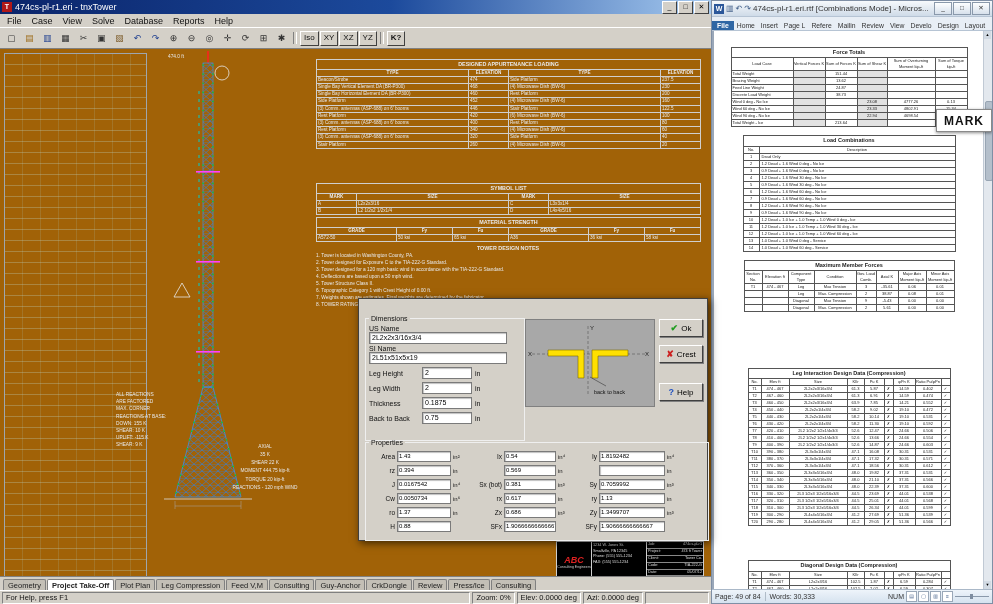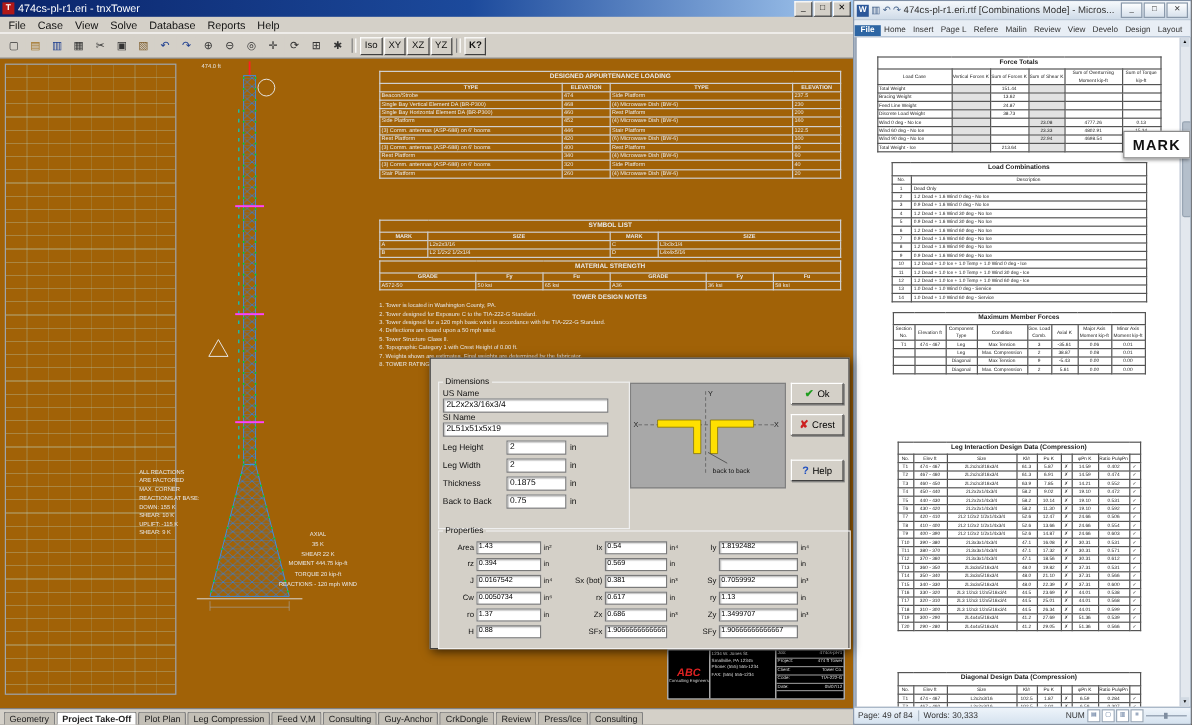--- a/index.html
+++ b/index.html
@@ -630,20 +630,27 @@
         <span class="tnx-tab">Leg Compression</span>
         <span class="tnx-tab">Feed V,M</span>
         <span class="tnx-tab">Consulting</span>
         <span class="tnx-tab">Guy-Anchor</span>
         <span class="tnx-tab">CrkDongle</span>
         <span class="tnx-tab">Review</span>
         <span class="tnx-tab">Press/Ice</span>
         <span class="tnx-tab">Consulting</span>
       </div>
 
+    <div class="tnx-status">
+      <span class="status-panel status-help">For Help, press F1</span>
+      <span class="status-panel">Zoom: 0%</span>
+      <span class="status-panel">Elev: 0.0000 deg</span>
+      <span class="status-panel">Azi: 0.0000 deg</span>
+      <span class="status-panel" style="width:56px"></span>
+    </div>
   </div>
 
   <div id="word-window">
 
     <div class="w-titlebar">
       <span class="w-appicon">W</span>
       <span style="display:flex;gap:2px;">
 
       <i class="w-qat">▥</i>
           <i class="w-qat">↶</i>

